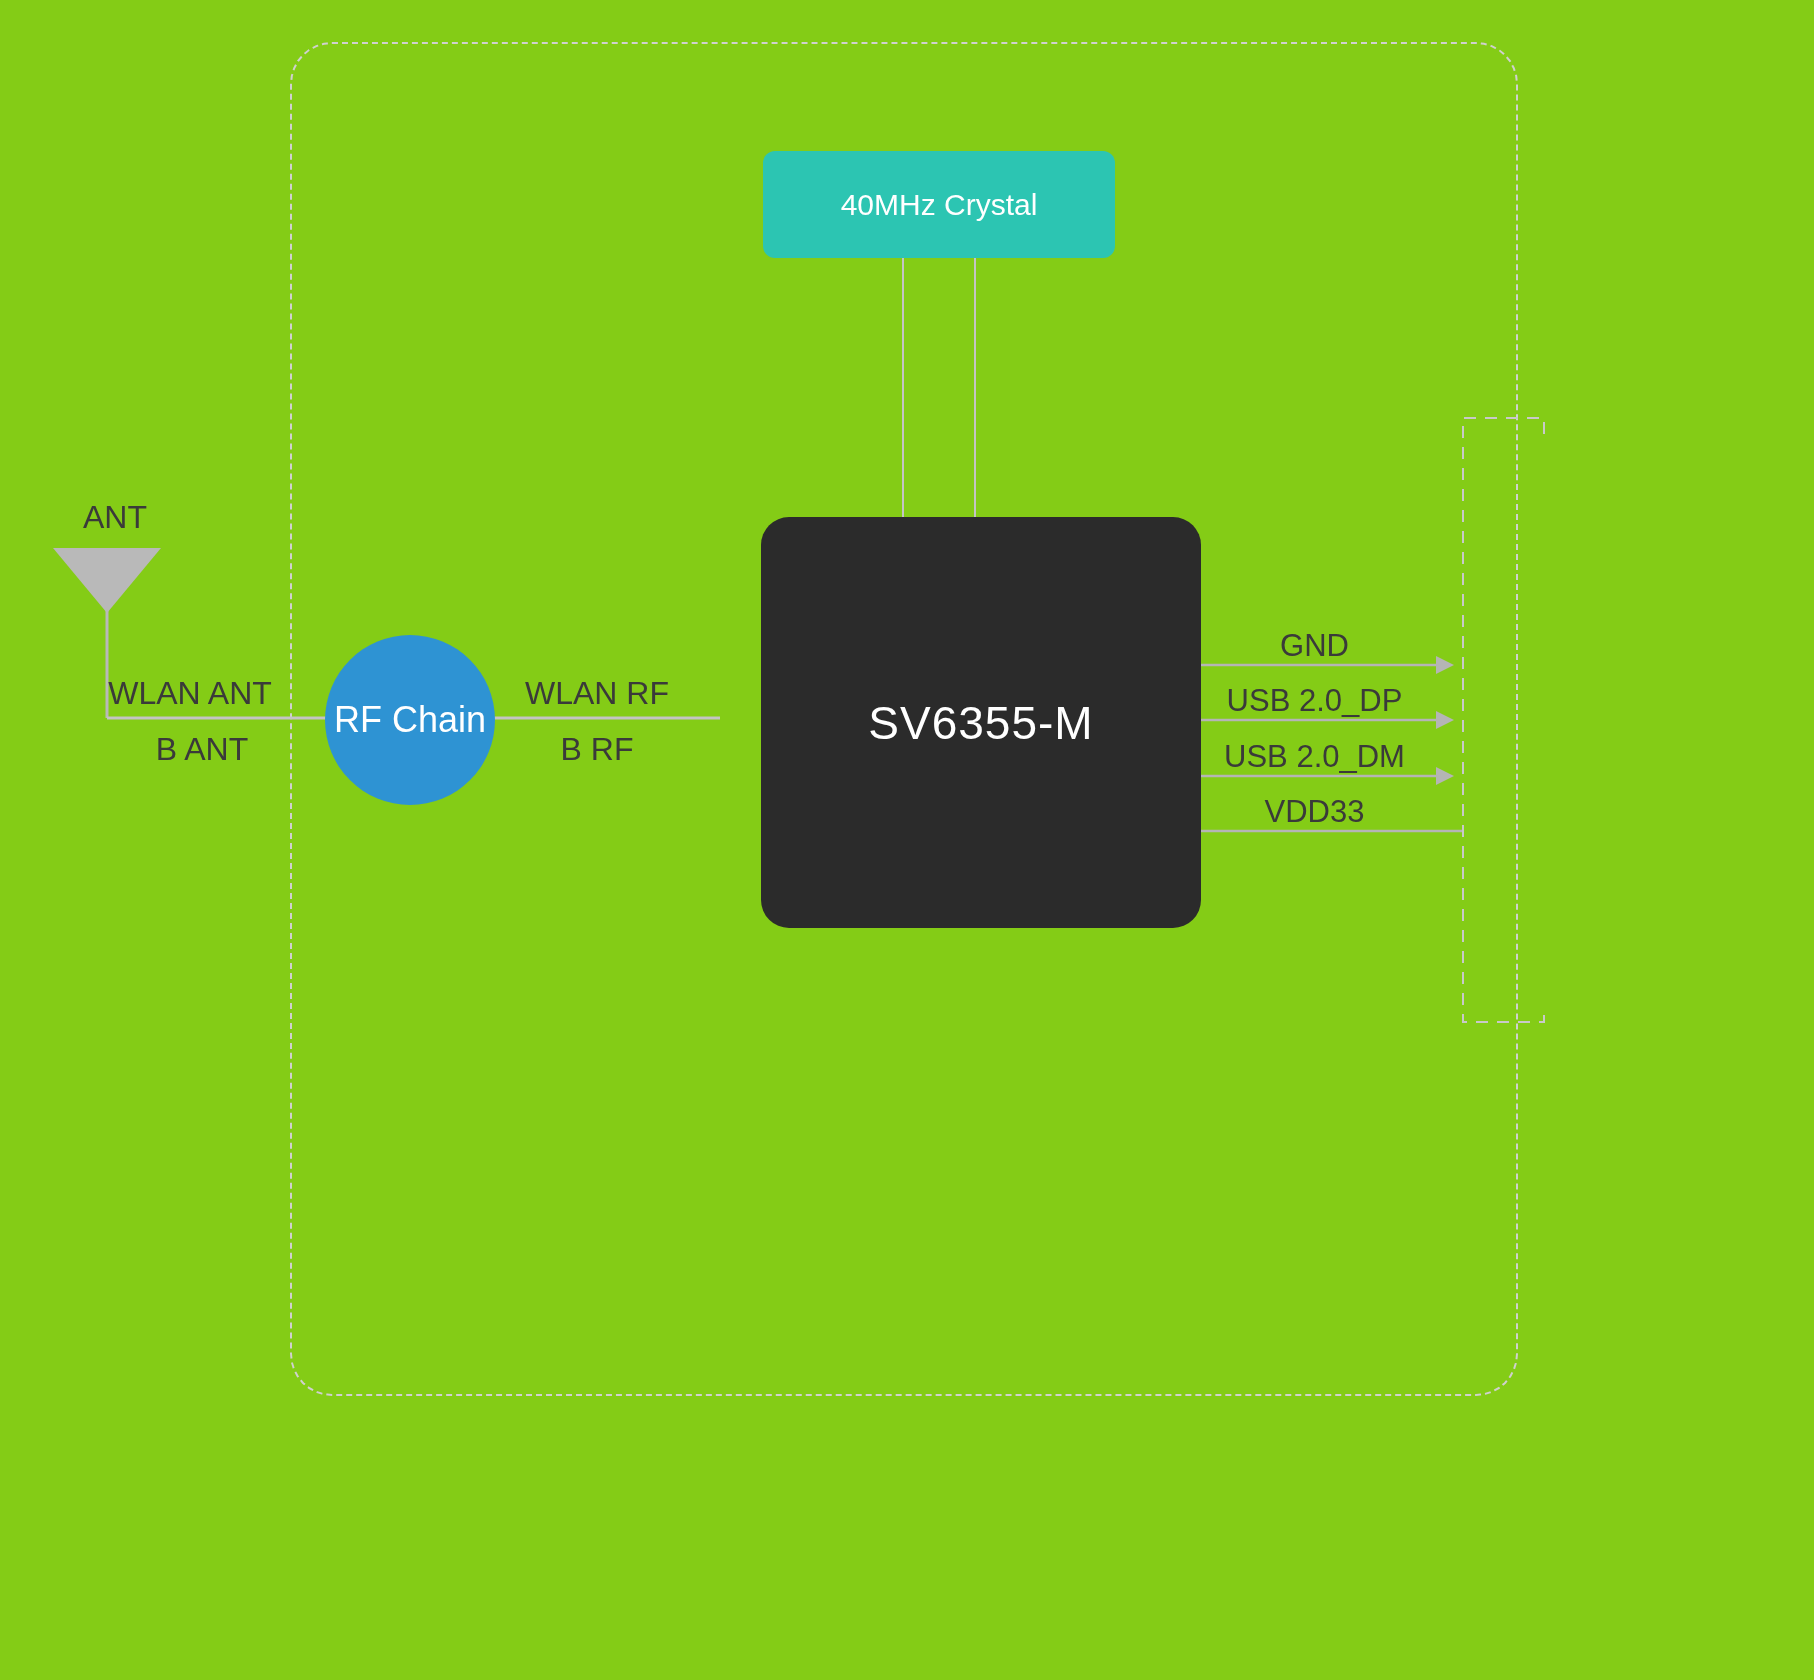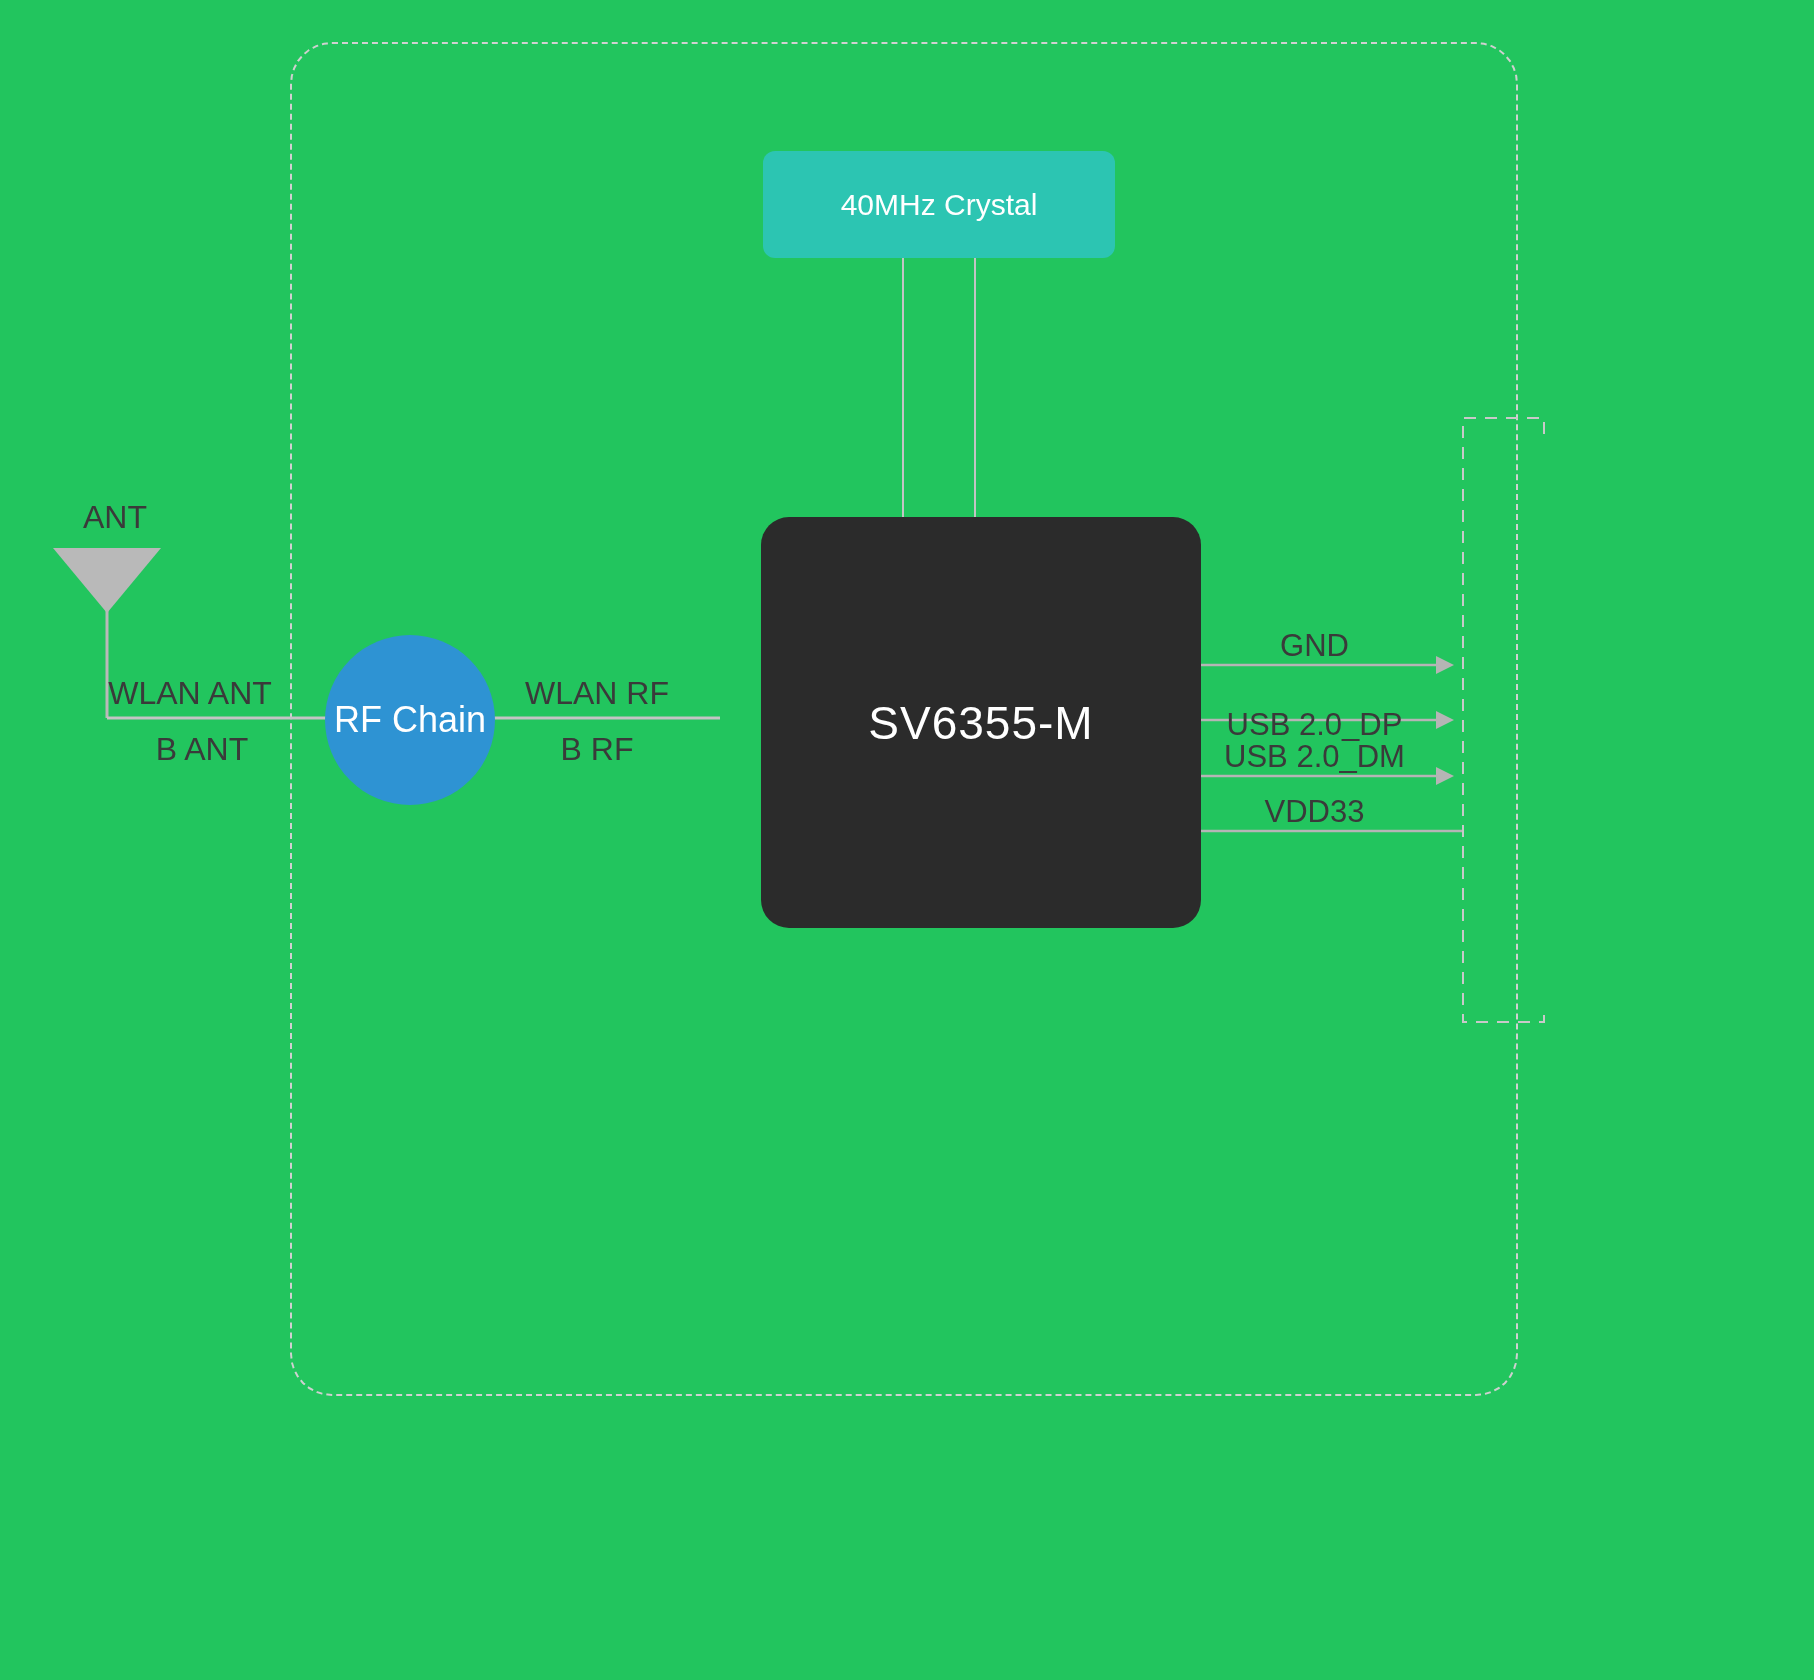--- a/index.html
+++ b/index.html
@@ -1,19 +1,19 @@
 <!DOCTYPE html>
 <html><head>
 <meta charset="utf-8">
 <style>
   html,body{margin:0;padding:0;background:#ffffff;}
   #canvas{
     position:relative;
     width:1814px;height:1680px;
-    background:#22c55e;
+    background:#84cc16;
     font-family:"Liberation Sans", sans-serif;
     overflow:hidden;
   }
   #wires{position:absolute;left:0;top:0;z-index:1;}
   .module-boundary{
     position:absolute;
     left:290px;top:42px;width:1224px;height:1350px;
     border:2px dashed #d0d0d0;
     border-radius:42px;
     z-index:0;
@@ -50,21 +50,21 @@
     z-index:3;
     line-height:1.2;
   }
   .lbl-ant{left:60px;top:498px;width:110px;}
   .lbl-wlan-ant{left:100px;top:674px;width:180px;}
   .lbl-b-ant{left:112px;top:730px;width:180px;}
   .lbl-wlan-rf{left:507px;top:674px;width:180px;}
   .lbl-b-rf{left:507px;top:730px;width:180px;}
   .lbl-sig{left:1172px;width:285px;font-size:31px;}
   .lbl-sig-0{top:627px;}
-  .lbl-sig-1{top:682px;margin-top:24px;}
+  .lbl-sig-1{top:682px;}
   .lbl-sig-2{top:738px;}
   .lbl-sig-3{top:793px;}
 </style>
 </head>
 <body>
 
 <div id="canvas">
 
   <div class="module-boundary"></div>
 

